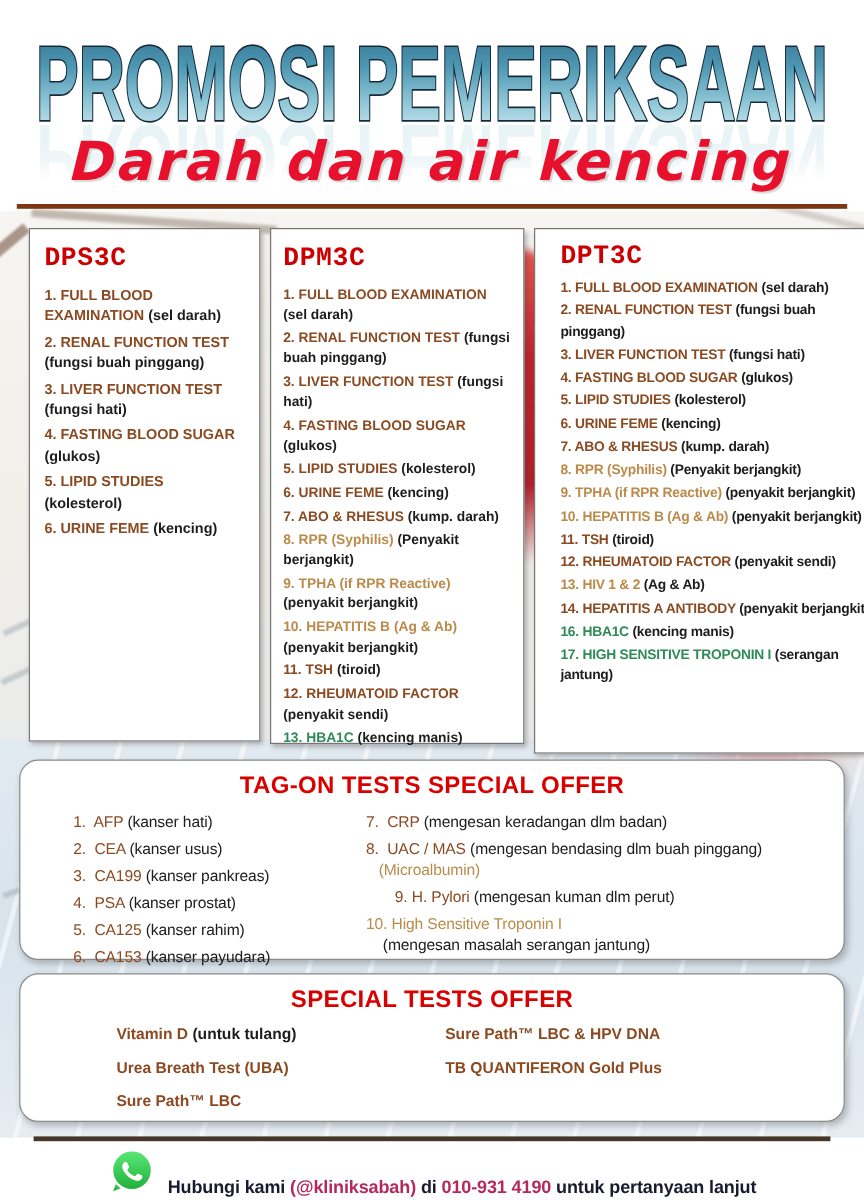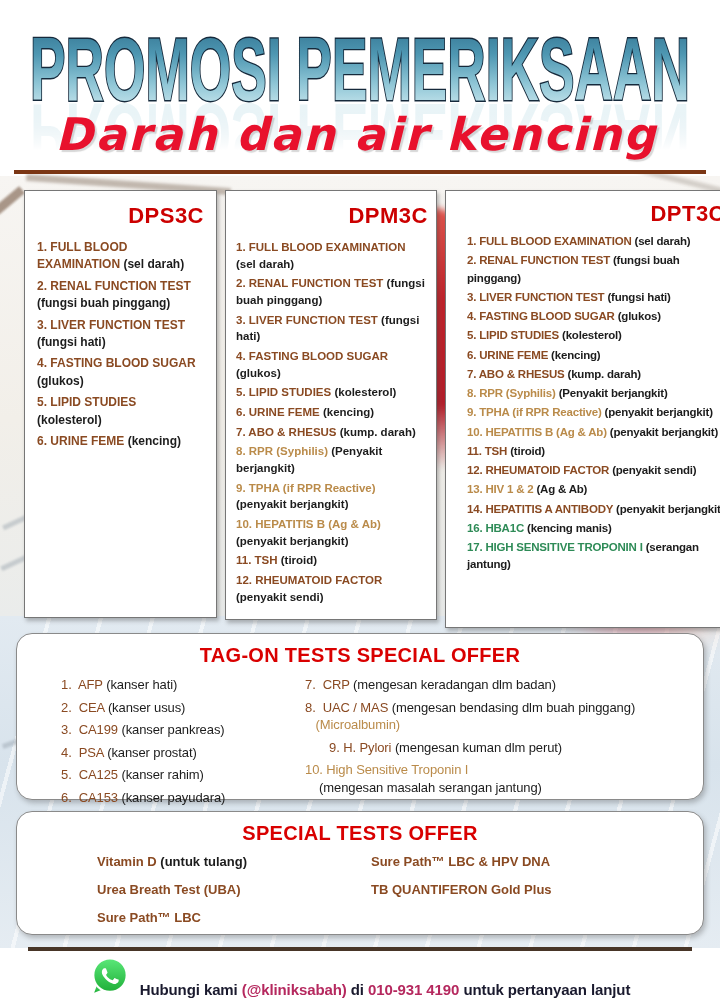--- a/index.html
+++ b/index.html
@@ -40,22 +40,22 @@
             transform:skewX(-3deg);}
   .divider-top{position:absolute;left:14px;top:170px;width:692px;height:4px;background:#7B3614;z-index:3;}
 
   
   .panels-row{position:absolute;left:24px;top:190px;display:flex;gap:8px;z-index:2;}
   .panel{background:#ffffff;border:1px solid #767676;box-shadow:2px 3px 4px rgba(60,60,60,.35);
          box-sizing:border-box;}
   .p1{width:193px;height:428px;padding:10px 12px;}
   .p2{width:212px;height:430px;padding:10px 8px 10px 10px;}
   .p3{width:302px;height:438px;padding:8px 21px;}
-  .panel-title{margin:2px 0 10px;text-align:right;font-size:22px;font-weight:800;
-               color:#CC0000;letter-spacing:.5px;}
+  .panel-title{margin:2px 0 10px;text-align:left;font-size:22px;font-weight:800;
+               color:#CC0000;letter-spacing:.5px;font-family:Liberation Mono, monospace;}
   .p3 .panel-title{margin-bottom:6px;}
   .titem{font-weight:bold;}
   .p1 .titem{font-size:12px;line-height:1.45;margin-bottom:4px;}
   .p2 .titem{font-size:11.5px;line-height:1.45;margin-bottom:3px;}
   .p3 .titem{font-size:11.5px;line-height:1.5;margin-bottom:2px;letter-spacing:-.2px;}
 
   
   .wide-panel{position:absolute;left:16px;width:688px;background:#ffffff;border:1px solid #8a8a8a;
               border-radius:16px;box-shadow:2px 3px 5px rgba(60,60,60,.3);box-sizing:border-box;z-index:2;}
   .tagon{top:633px;height:167px;padding:8px 14px;}
@@ -135,20 +135,21 @@
           <div class="titem"><span style="color: rgb(138, 74, 34);">3. LIVER FUNCTION TEST </span><span style="color: rgb(28, 28, 28);">(fungsi hati)</span></div>
           <div class="titem"><span style="color: rgb(138, 74, 34);">4. FASTING BLOOD SUGAR </span><span style="color: rgb(28, 28, 28);">(glukos)</span></div>
           <div class="titem"><span style="color: rgb(138, 74, 34);">5. LIPID STUDIES </span><span style="color: rgb(28, 28, 28);">(kolesterol)</span></div>
           <div class="titem"><span style="color: rgb(138, 74, 34);">6. URINE FEME </span><span style="color: rgb(28, 28, 28);">(kencing)</span></div>
           <div class="titem"><span style="color: rgb(138, 74, 34);">7. ABO &amp; RHESUS </span><span style="color: rgb(28, 28, 28);">(kump. darah)</span></div>
           <div class="titem"><span style="color: rgb(186, 139, 74);">8. RPR (Syphilis) </span><span style="color: rgb(28, 28, 28);">(Penyakit berjangkit)</span></div>
           <div class="titem"><span style="color: rgb(186, 139, 74);">9. TPHA (if RPR Reactive) </span><span style="color: rgb(28, 28, 28);">(penyakit berjangkit)</span></div>
           <div class="titem"><span style="color: rgb(186, 139, 74);">10. HEPATITIS B (Ag &amp; Ab) </span><span style="color: rgb(28, 28, 28);">(penyakit berjangkit)</span></div>
           <div class="titem"><span style="color: rgb(138, 74, 34);">11. TSH </span><span style="color: rgb(28, 28, 28);">(tiroid)</span></div>
           <div class="titem"><span style="color: rgb(138, 74, 34);">12. RHEUMATOID FACTOR </span><span style="color: rgb(28, 28, 28);">(penyakit sendi)</span></div>
+          <div class="titem"><span style="color: rgb(46, 139, 87);">13. HBA1C </span><span style="color: rgb(28, 28, 28);">(kencing manis)</span></div>
         </div>
     </section>
     <section class="panel p3">
       <h2 class="panel-title">DPT3C</h2>
       <div>
           <div class="titem"><span style="color: rgb(138, 74, 34);">1. FULL BLOOD EXAMINATION </span><span style="color: rgb(28, 28, 28);">(sel darah)</span></div>
           <div class="titem"><span style="color: rgb(138, 74, 34);">2. RENAL FUNCTION TEST </span><span style="color: rgb(28, 28, 28);">(fungsi buah pinggang)</span></div>
           <div class="titem"><span style="color: rgb(138, 74, 34);">3. LIVER FUNCTION TEST </span><span style="color: rgb(28, 28, 28);">(fungsi hati)</span></div>
           <div class="titem"><span style="color: rgb(138, 74, 34);">4. FASTING BLOOD SUGAR </span><span style="color: rgb(28, 28, 28);">(glukos)</span></div>
           <div class="titem"><span style="color: rgb(138, 74, 34);">5. LIPID STUDIES </span><span style="color: rgb(28, 28, 28);">(kolesterol)</span></div>

